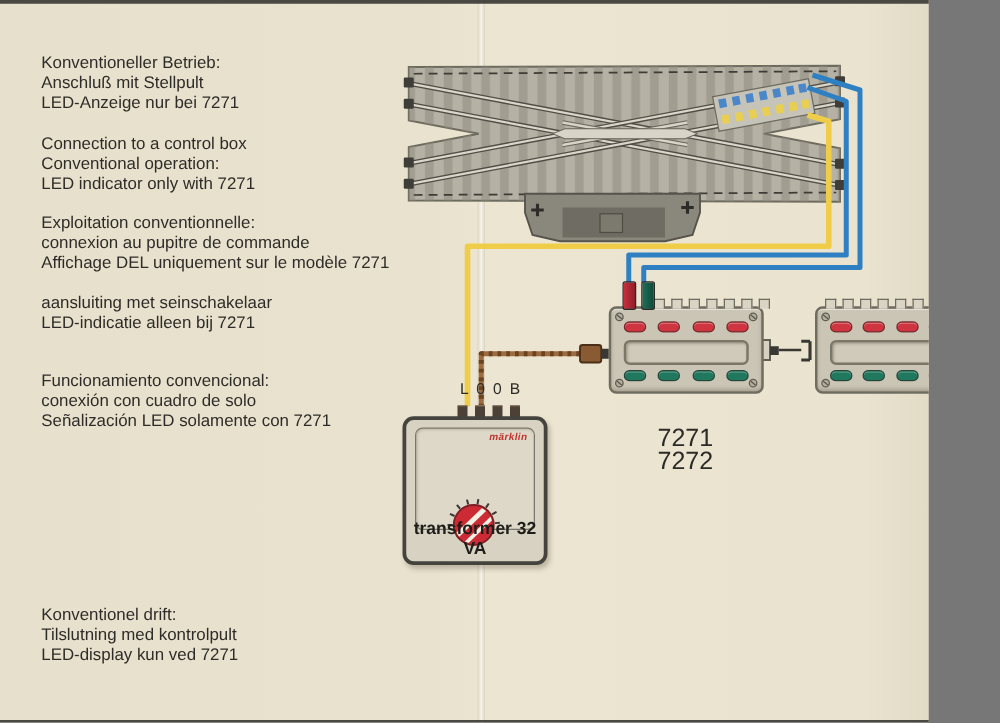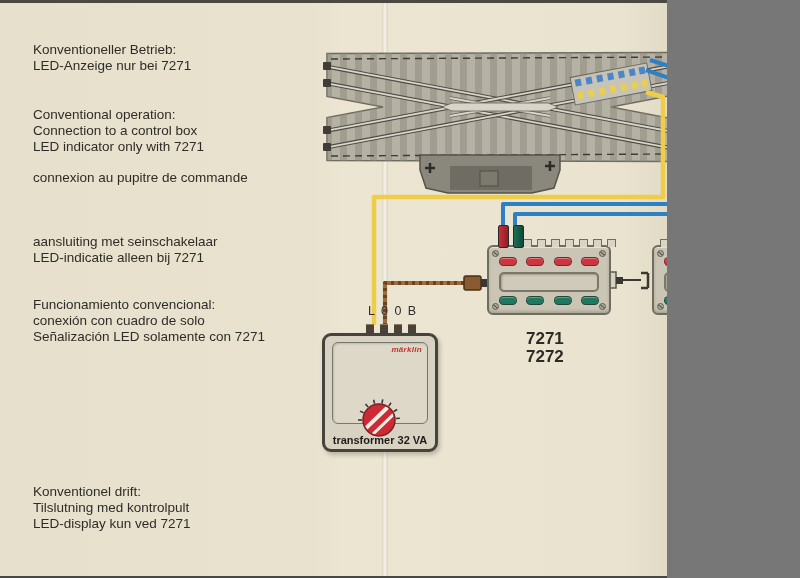--- a/index.html
+++ b/index.html
@@ -1,17 +1,17 @@
 <!DOCTYPE html>
 <html style="--wire-blue: #2f80c2; --wire-yellow: #f0cd48; --wire-brown: #9c6b40; --button-red: #cf3540; --button-green: #20795f; --plug-red: #c92f3c; --plug-green: #1d6f58; --knob-red: #cc2b35;"><head>
 <meta charset="utf-8">
 <style>
   html,body{margin:0;padding:0;background:#777;}
   .page{
-    position:relative;width:667px;height:578px;overflow:hidden;
+    position:relative;width:743px;height:578px;overflow:hidden;
     font-family:"Liberation Sans", sans-serif;
     background:linear-gradient(90deg,#e7e0cc 0%,#e9e2cf 47%,#ece5d2 52%,#eae3d0 93%,#e2dbc6 100%);
   }
   .edge{position:absolute;left:0;width:800px;background:#4a4843;z-index:40;}
   .edge.top{top:0;height:3px;}
   .edge.bottom{bottom:0;height:2px;}
   .fold{position:absolute;top:0;left:382px;width:6px;height:578px;z-index:5;
     background:linear-gradient(90deg,rgba(90,80,60,0.10),rgba(255,255,255,0.55),rgba(90,80,60,0.12));}
   .crease-right{position:absolute;top:0;left:782px;width:14px;height:578px;z-index:5;
     background:linear-gradient(90deg,rgba(110,100,75,0),rgba(110,100,75,0.22),rgba(110,100,75,0));}
@@ -49,56 +49,59 @@
     border:2px solid #7a7769;border-radius:5px;box-sizing:border-box;
     box-shadow:inset 1px 1px 2px rgba(70,65,50,0.35);}
   .screw{position:absolute;width:7px;height:7px;border-radius:50%;background:#b2ad9c;border:1px solid #5f5c52;box-sizing:border-box;}
   .screw::after{content:"";position:absolute;left:0px;top:2px;width:5px;height:1px;background:#4d4a42;transform:rotate(40deg);}
   .screw.tl{left:3px;top:3px;} .screw.tr{right:3px;top:3px;}
   .screw.bl{left:3px;bottom:3px;} .screw.br{right:3px;bottom:3px;}
   .plug{position:absolute;top:-22px;width:11px;height:23px;border:1.5px solid #2a2826;border-radius:2px;box-sizing:border-box;}
   .plug.redp{left:9px;background:linear-gradient(90deg,var(--plug-red,#c92f3c),#8e1f28);}
   .plug.greenp{left:24px;background:linear-gradient(90deg,var(--plug-green,#1d6f58),#0f4a39);}
 
-  .boxlabel{position:absolute;left:526px;top:330px;font-size:17px;line-height:18px;color:#2b2a26;z-index:10;font-weight:bold;}
+  .boxlabel{position:absolute;left:526px;top:342px;font-size:20px;line-height:18px;color:#2b2a26;z-index:10;}
 
   
   .transformer{position:absolute;left:322px;top:333px;width:116px;height:119px;z-index:12;
     background:#d7d2c1;border:3px solid #45433e;border-radius:9px;box-sizing:border-box;
     box-shadow:2px 3px 4px rgba(80,70,50,0.3);}
   .tf-panel{position:absolute;left:7px;right:7px;top:6px;bottom:25px;background:#ddd8c7;
     border:1.5px solid #7a766b;border-radius:6px;box-shadow:inset 1px 1px 2px rgba(70,65,50,0.2);}
   .tf-brand{position:absolute;top:9px;right:13px;color:#c03430;font-size:8px;font-weight:bold;font-style:italic;letter-spacing:0.3px;margin-left:19px;}
-  .tf-label{position:absolute;left:0;right:0;bottom:3px;text-align:center;font-size:11px;font-weight:bold;color:#1e1d1a;}
+  .tf-label{position:absolute;left:0;right:0;bottom:3px;text-align:center;font-size:14px;font-weight:bold;color:#1e1d1a;}
   .tf-knob{position:absolute;left:24px;top:57px;}
   .terminals{position:absolute;left:366px;top:324px;display:flex;gap:6px;z-index:11;}
   .terminal{width:8px;height:10px;background:#4c4136;border-radius:1px;box-shadow:inset 0 1px 0 #8a7a66;}
   .tlabel{position:absolute;left:368px;top:304px;font-size:12.5px;letter-spacing:1.5px;color:#2e2c28;z-index:11;}
 </style>
 </head>
 <body>
 
 <div class="page">
 
   <div class="edge top"></div>
   <div class="edge bottom"></div>
   <div class="fold"></div>
   <div class="crease-right"></div>
 
   <div class="instr" style="top:42px">
     <div>Konventioneller Betrieb:</div>
+    <div>Anschluß mit Stellpult</div>
     <div>LED-Anzeige nur bei 7271</div>
   </div>
   <div class="instr" style="top:107px">
+    <div>Connection to a control box</div>
     <div>Conventional operation:</div>
-    <div>Connection to a control box</div>
     <div>LED indicator only with 7271</div>
   </div>
   <div class="instr" style="top:170px">
+    <div>Exploitation conventionnelle:</div>
     <div>connexion au pupitre de commande</div>
+    <div>Affichage DEL uniquement sur le modèle 7271</div>
   </div>
   <div class="instr" style="top:234px">
     <div>aansluiting met seinschakelaar</div>
     <div>LED-indicatie alleen bij 7271</div>
   </div>
   <div class="instr" style="top:297px">
     <div>Funcionamiento convencional:</div>
     <div>conexión con cuadro de solo</div>
     <div>Señalización LED solamente con 7271</div>
   </div>

